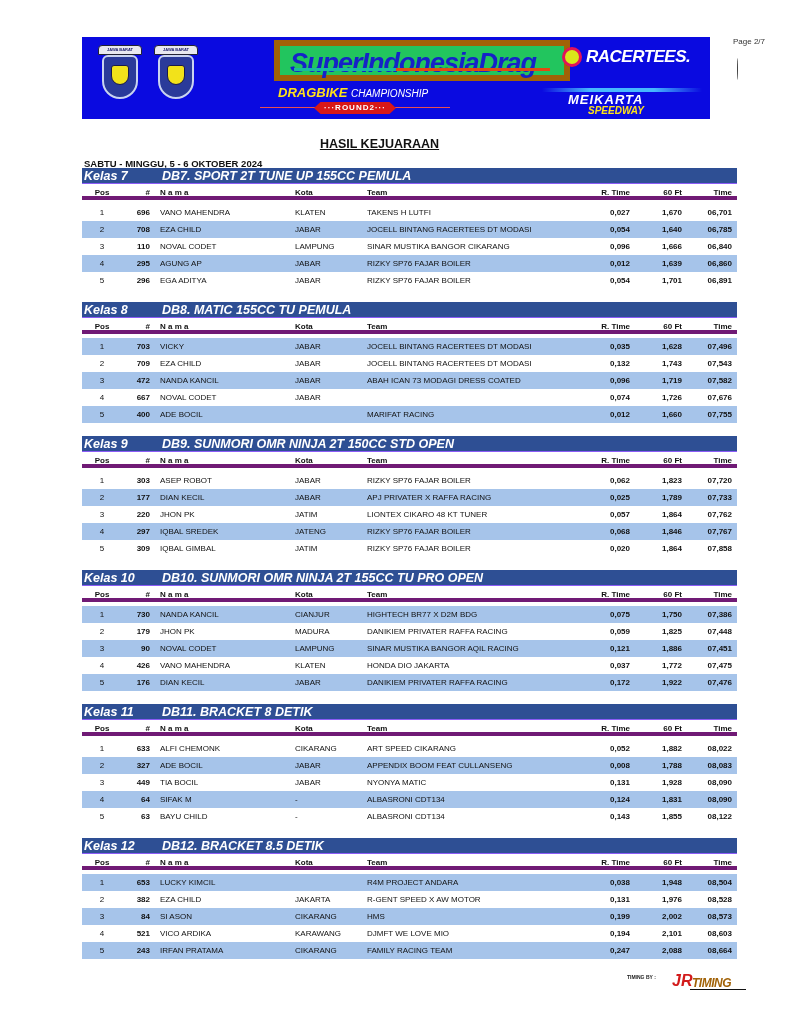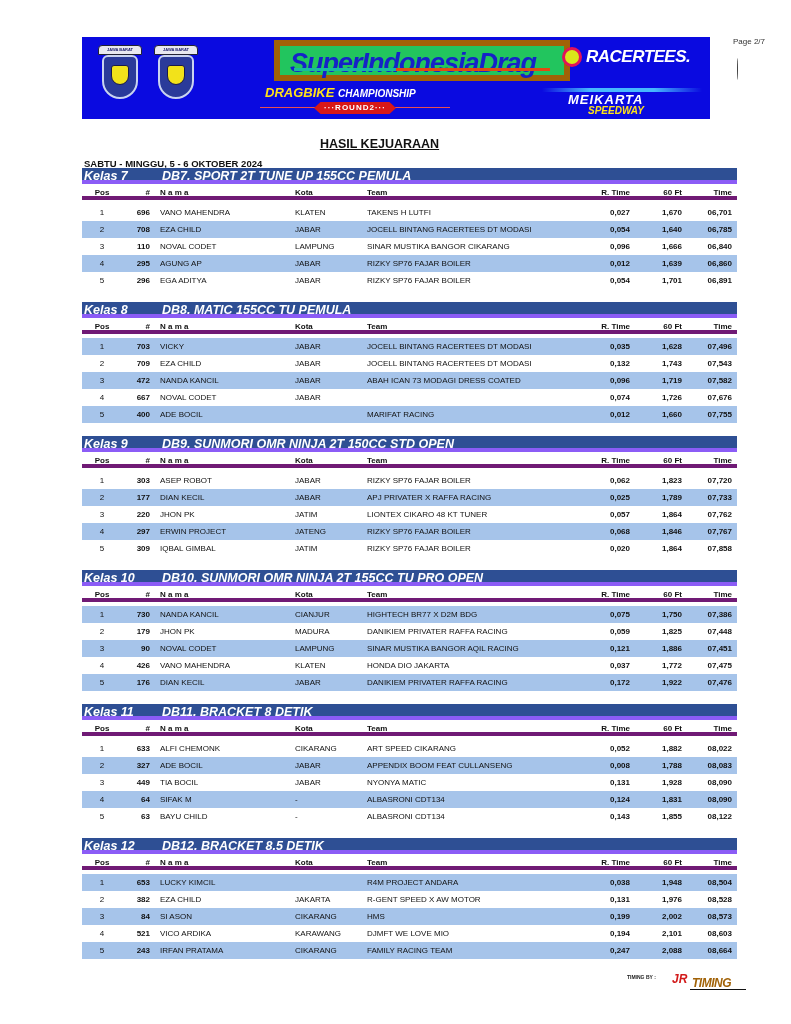--- a/index.html
+++ b/index.html
@@ -11,37 +11,37 @@
 
   
   .banner { position: absolute; left: 82px; top: 37px; width: 628px; height: 82px; background: #0a0ae0; overflow: hidden; }
   .badge { position: absolute; top: 8px; width: 40px; height: 58px; }
   .badge .ribbon { position: absolute; left: -2px; top: 0; width: 44px; height: 10px; background: #e8e8f0; border: 1px solid #223; font-size: 4px; font-weight: bold; color: #1a1a6a; text-align: center; line-height: 8px; border-radius: 4px 4px 0 0; }
   .badge .shield { position: absolute; left: 2px; top: 10px; width: 36px; height: 44px; background: #2a3a9a; border: 2px solid #c9d3f0; border-radius: 6px 6px 18px 18px; }
   .badge .core { position: absolute; left: 11px; top: 20px; width: 18px; height: 20px; background: #f2e21a; border-radius: 3px 3px 9px 9px; border: 1px solid #1a1a4a; }
   .sid { position: absolute; left: 156px; top: 3px; width: 296px; height: 41px; background: #22c55e; border: 6px solid #a16207; margin-left: 36px; }
   .sid-text { position: absolute; left: 10px; top: 2px; font-size: 27px; font-weight: bold; font-style: italic; color: #1522c8; letter-spacing: -1px; white-space: nowrap; }
   .sid-stripe { position: absolute; left: 14px; right: 14px; bottom: 4px; height: 3px; background: linear-gradient(90deg, #18b9a0 0%, #18b9a0 40%, #e24a12 40%, #e24a12 100%); }
-  .dragbike { position: absolute; left: 183px; top: 48px; font-size: 13px; font-weight: bold; font-style: italic; color: #ffe21a; white-space: nowrap; }
+  .dragbike { position: absolute; left: 196px; top: 48px; font-size: 13px; font-weight: normal; font-style: italic; color: #ffe21a; white-space: nowrap; }
   .dragbike span { color: #ffffff; font-size: 10px; }
   .round { position: absolute; left: 232px; top: 65px; width: 82px; height: 12px; background: #d81818; color: #fff; font-size: 8px; font-weight: bold; text-align: center; line-height: 12px; letter-spacing: 1px; clip-path: polygon(8% 0, 92% 0, 100% 50%, 92% 100%, 8% 100%, 0 50%); }
   .round-line { position: absolute; left: 178px; top: 70px; width: 190px; height: 1px; background: #e85050; }
   .racertees-logo { position: absolute; left: 480px; top: 10px; width: 20px; height: 20px; border-radius: 50%; background: #d9e81a; border: 3px solid #e2125a; }
   .racertees { position: absolute; left: 504px; top: 10px; font-size: 17px; font-weight: bold; font-style: italic; color: #ffffff; white-space: nowrap; letter-spacing: -0.5px; }
   .meikarta-bar { position: absolute; left: 460px; top: 51px; width: 160px; height: 4px; background: linear-gradient(90deg, rgba(60,160,255,0) 0%, #46b8ff 30%, #46b8ff 70%, rgba(60,160,255,0) 100%); }
   .meikarta { position: absolute; left: 486px; top: 55px; font-size: 13px; font-weight: bold; font-style: italic; color: #ffffff; letter-spacing: 1px; white-space: nowrap; }
   .speedway { position: absolute; left: 506px; top: 68px; font-size: 10px; font-weight: bold; font-style: italic; color: #ffe21a; white-space: nowrap; }
 
   .event-date { position: absolute; left: 84px; top: 124px; font-size: 9.5px; font-weight: bold; margin-top: 34px; }
   .doc-title { position: absolute; left: 0; width: 759px; top: 137px; text-align: center; font-size: 12.5px; font-weight: bold; }
   .doc-title span { text-decoration: underline; }
 
   
   .section { position: absolute; left: 82px; width: 655px; }
-  .sec-head { height: 16px; background: #2e4f94; color: #ffffff; font-style: italic; font-weight: bold; font-size: 12.5px; line-height: 16px; position: relative; border-bottom: 4px solid #8b5cf6; }
+  .sec-head { height: 16px; background: #2e4f94; color: #ffffff; font-style: italic; font-weight: bold; font-size: 12.5px; line-height: 16px; position: relative; border-bottom: 1px solid #8b5cf6; }
   .sec-head .k { position: absolute; left: 2px; }
   .sec-head .t { position: absolute; left: 80px; white-space: nowrap; }
   .col-head { height: 16px; position: relative; font-size: 8px; font-weight: bold; border-bottom: 4px solid #701a75; }
   .col-head span { position: absolute; top: 4px; }
   .rows { margin-top: 4px; }
   .row { height: 17px; position: relative; font-size: 8px; }
   .row.shade { background: #a6c4ea; }
   .row span { position: absolute; top: 4px; white-space: nowrap; }
   .row .b { font-weight: bold; }
 
@@ -50,21 +50,21 @@
   .c-nama { left: 78px; }
   .c-kota { left: 213px; }
   .c-team { left: 285px; }
   .c-rt { left: 496px; width: 52px; text-align: right; }
   .c-60 { left: 560px; width: 40px; text-align: right; }
   .c-time { left: 604px; width: 46px; text-align: right; }
   .col-head .c-rt { text-align: right; }
 
   .timing { position: absolute; left: 627px; top: 974px; font-size: 5px; font-weight: bold; color: #222; white-space: nowrap; }
   .timing-logo { position: absolute; left: 670px; top: 970px; width: 78px; height: 22px; }
-  .timing-logo .jr { position: absolute; left: 2px; top: 2px; font-size: 12px; font-weight: bold; font-style: italic; color: #d21b1b; }
+  .timing-logo .jr { position: absolute; left: 2px; top: 2px; font-size: 16px; font-weight: bold; font-style: italic; color: #d21b1b; }
   .timing-logo .tm { position: absolute; left: 22px; top: 6px; font-size: 12px; font-weight: bold; font-style: italic; color: #a16207; letter-spacing: -0.5px; }
   .timing-logo .ul { position: absolute; left: 20px; top: 19px; width: 56px; height: 1px; background: #111; }
 </style>
 </head>
 <body>
 
 <div class="page-num">Page 2/7</div>
 <div class="page-mark"></div>
 
 <div class="banner">
@@ -277,21 +277,21 @@
           <span class="c-nama">JHON PK</span>
           <span class="c-kota">JATIM</span>
           <span class="c-team">LIONTEX CIKARO 48 KT TUNER</span>
           <span class="c-rt b">0,057</span>
           <span class="c-60 b">1,864</span>
           <span class="c-time b">07,762</span>
         </div>
         <div class="row shade">
           <span class="c-pos">4</span>
           <span class="c-num b">297</span>
-          <span class="c-nama">ERWIN PROJECT</span>
+          <span class="c-nama">IQBAL SREDEK</span>
           <span class="c-kota">JATENG</span>
           <span class="c-team">RIZKY SP76 FAJAR BOILER</span>
           <span class="c-rt b">0,068</span>
           <span class="c-60 b">1,846</span>
           <span class="c-time b">07,767</span>
         </div>
         <div class="row">
           <span class="c-pos">5</span>
           <span class="c-num b">309</span>
           <span class="c-nama">IQBAL GIMBAL</span>

